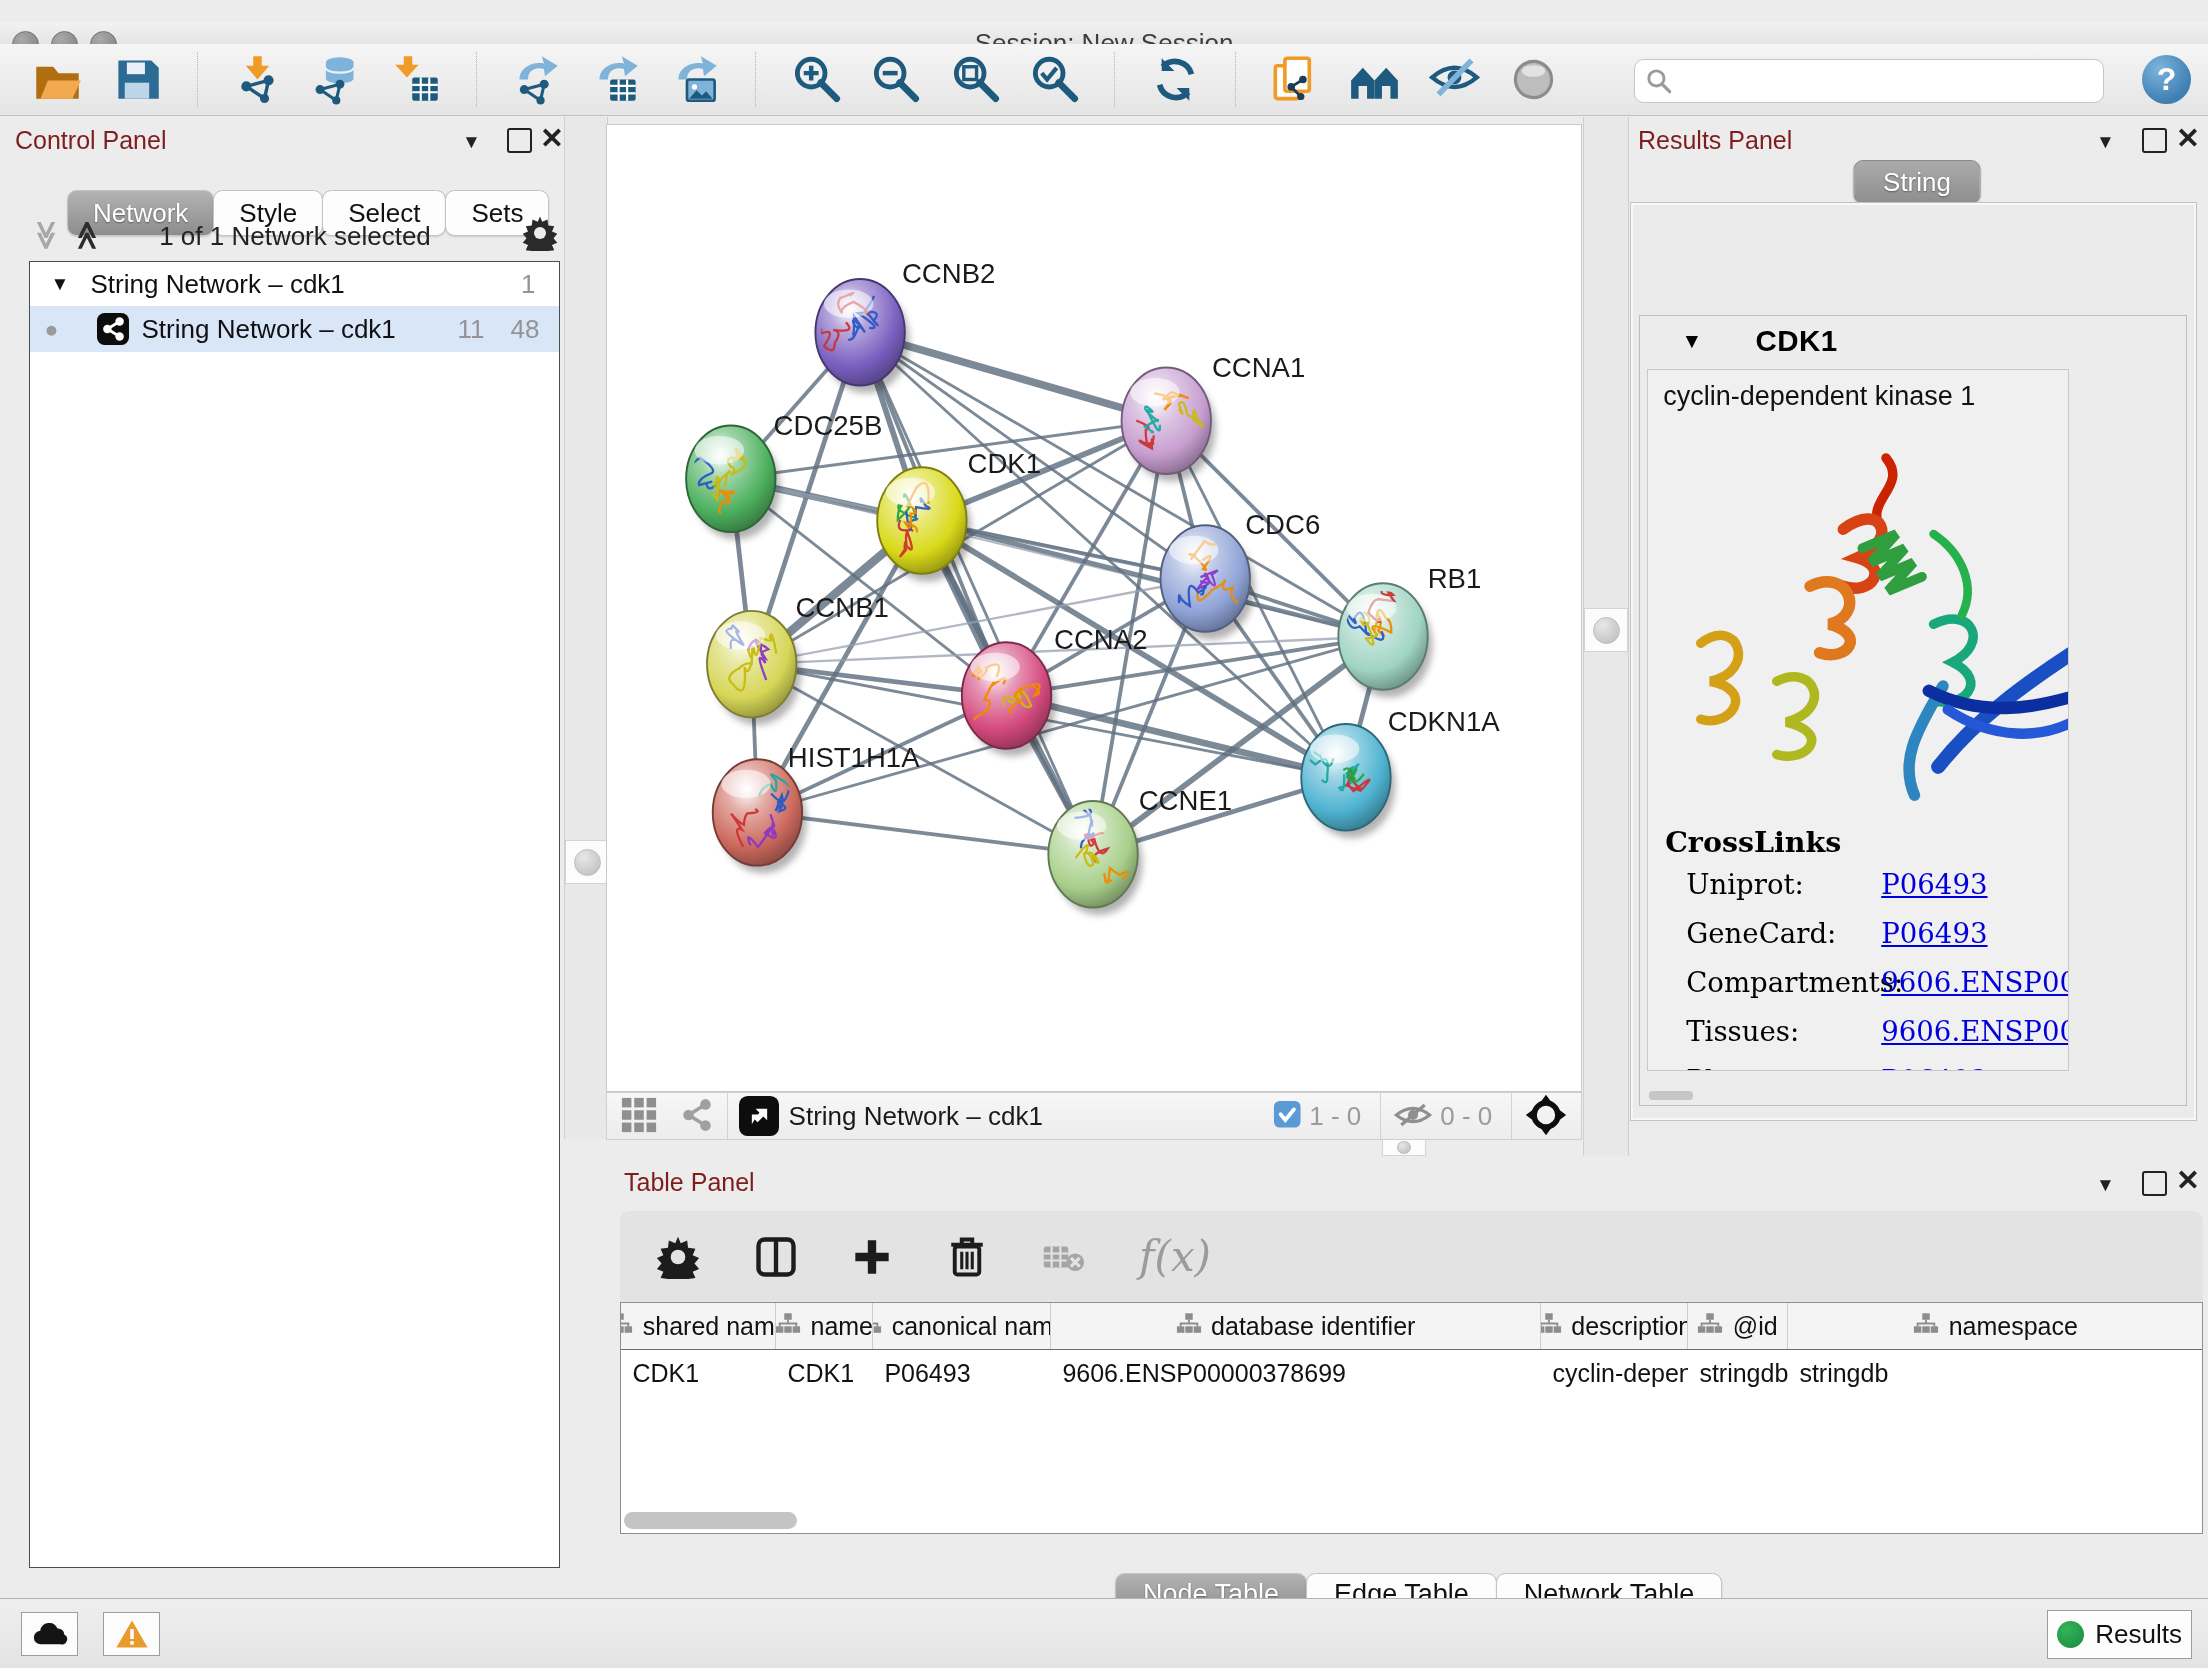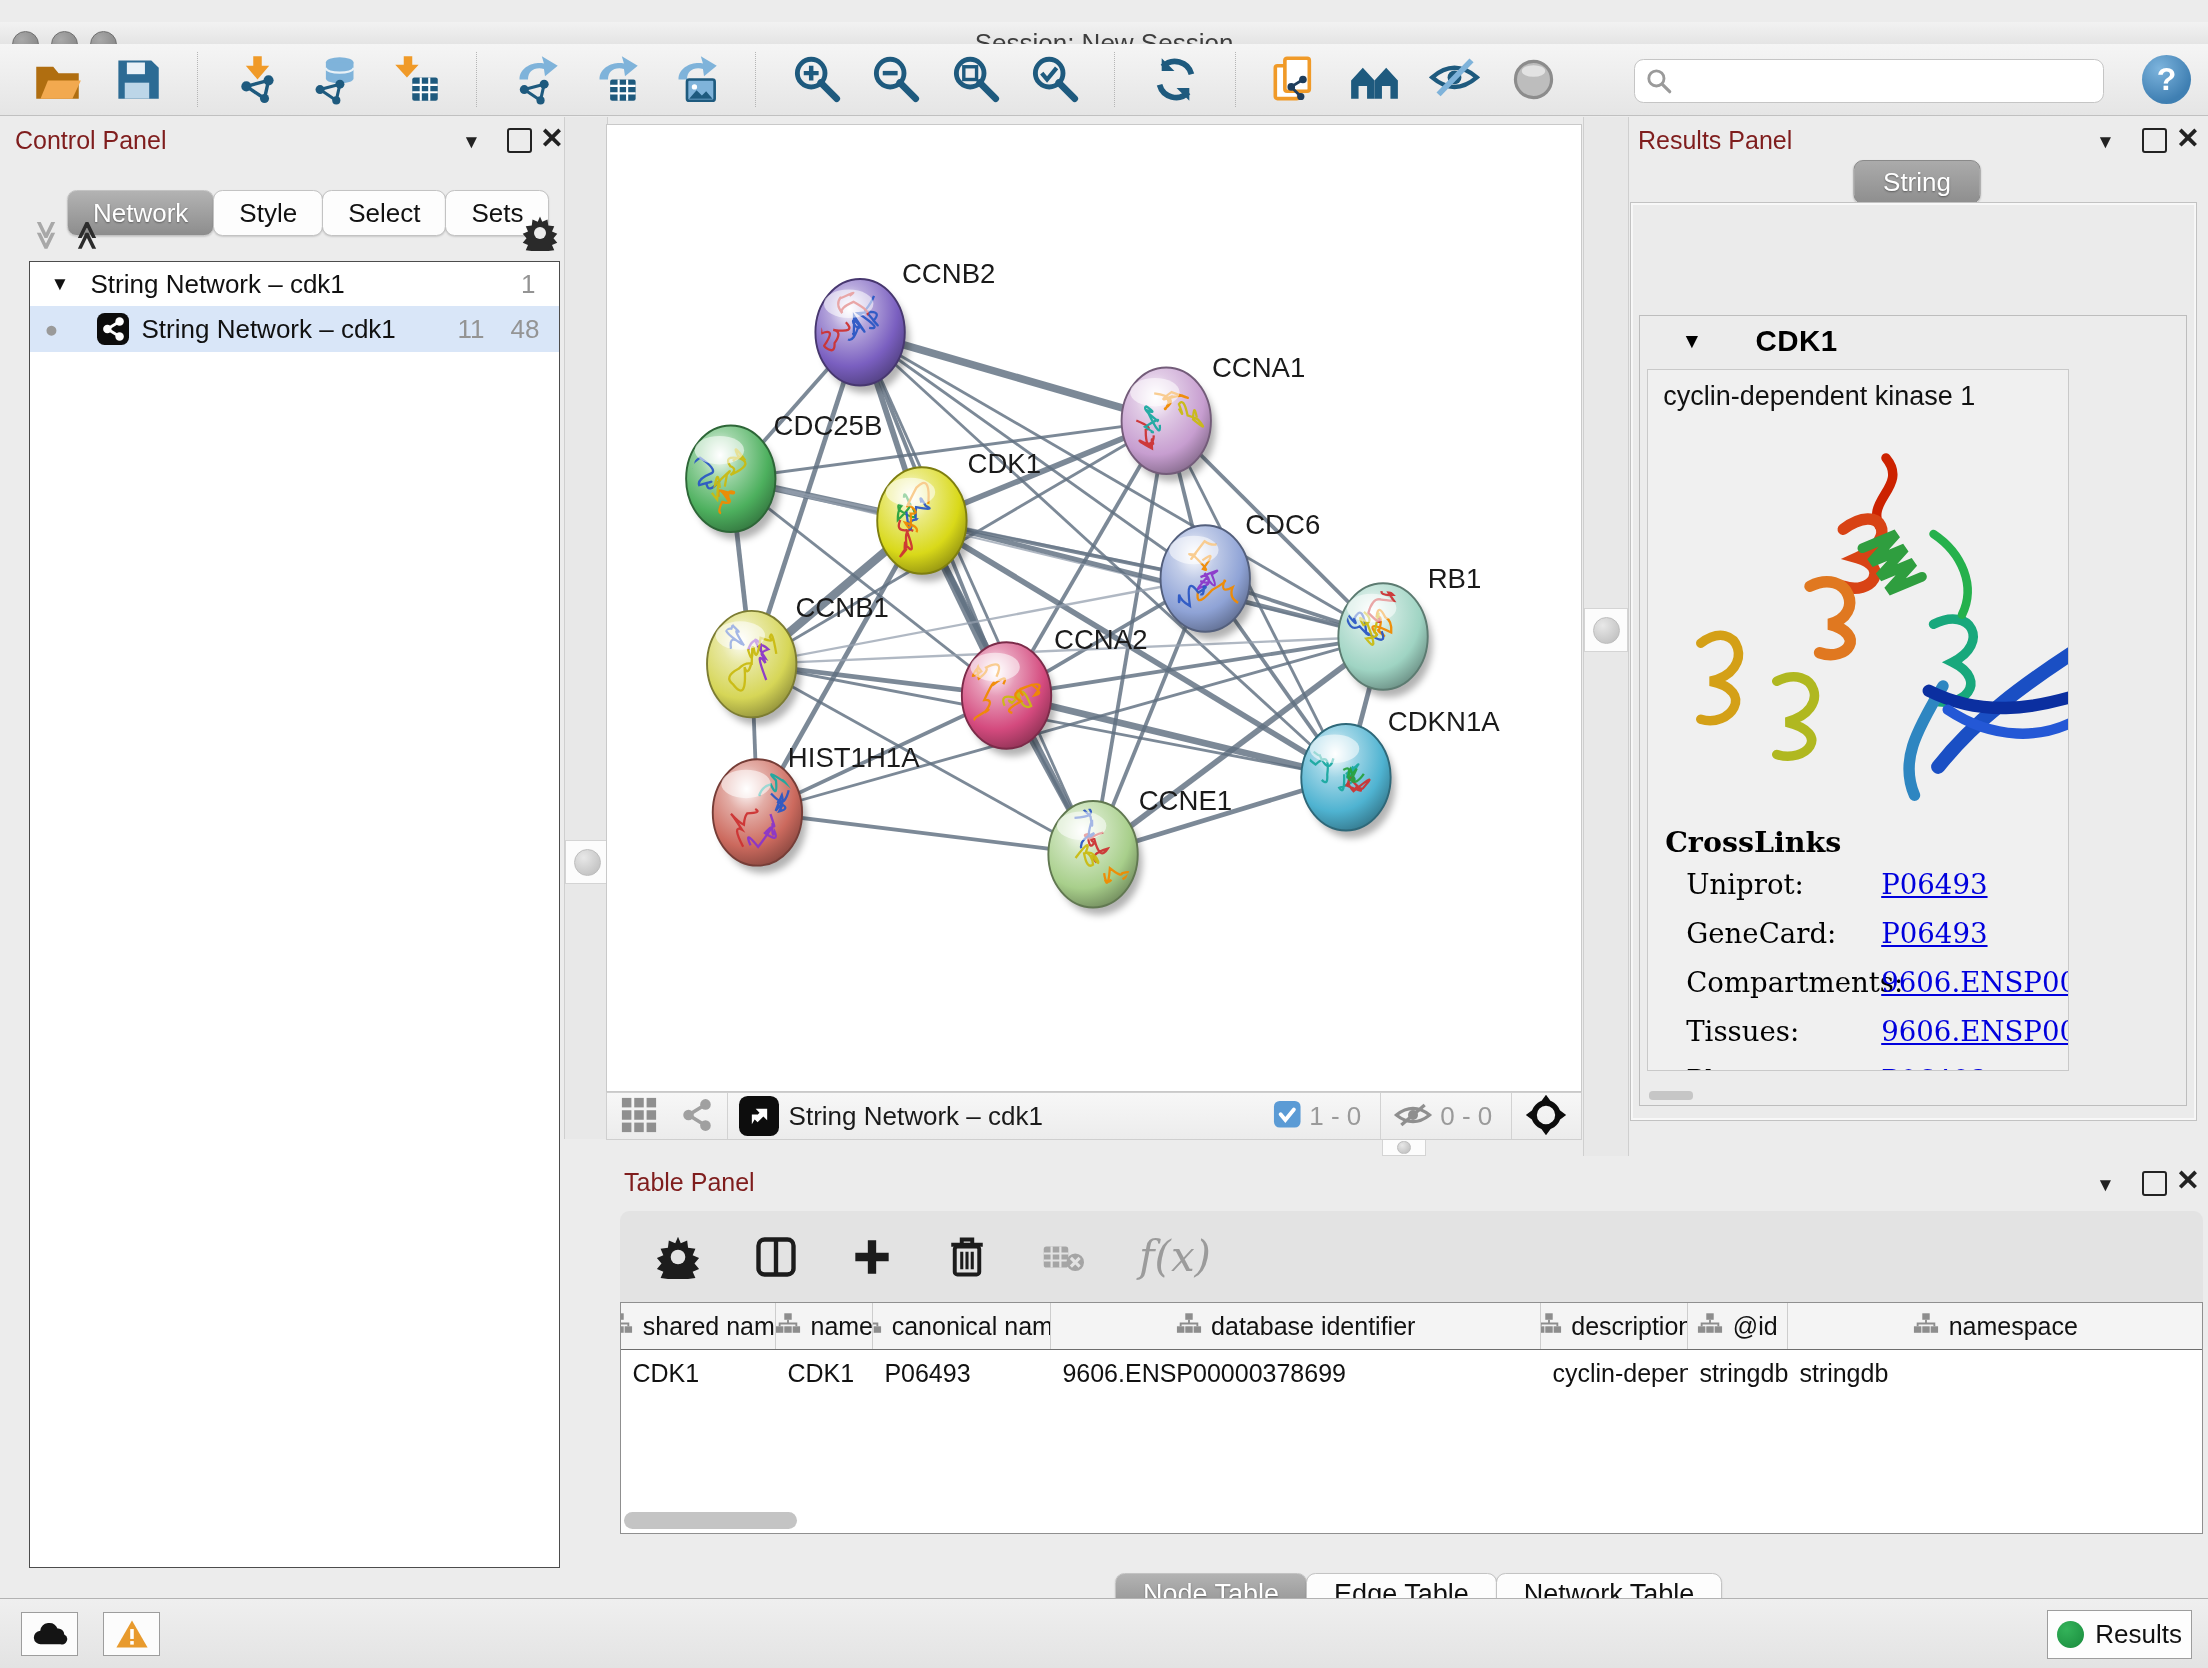--- a/index.html
+++ b/index.html
@@ -293,20 +293,21 @@
   <div class="cp-tabs" id="cp-tabs">
       <div class="tabbtn sel">Network</div>
       <div class="tabbtn">Style</div>
       <div class="tabbtn">Select</div>
       <div class="tabbtn">Sets</div>
     </div>
 
   <div class="cp-sub">
     <span class="chev" style="left:3.8px;color:#a8a8a8;transform:rotate(90deg);">≫</span>
     <span class="chev" style="left:44px;color:#2c2c2c;transform:rotate(90deg);">≪</span>
+    <span class="cp-count">1 of 1 Network selected</span>
     <span style="position:absolute;right:3.8px;top:-1.9px;">
       <svg width="36" height="36" viewBox="0 0 48 48">
           <path fill="#2a2a2a" d="M24 2l3 7 7-3 1 8 8 1-3 7 7 3-5 6 5 6-7 3 3 7-8 1-1 8-7-3-3 7-3-7-7 3-1-8-8-1 3-7-7-3 5-6-5-6 7-3-3-7 8-1 1-8 7 3z"></path>
           <circle cx="24" cy="24" r="8" fill="#ececec"></circle>
         </svg>
     </span>
   </div>
 
   <div class="treebox">
     <div class="trow">

